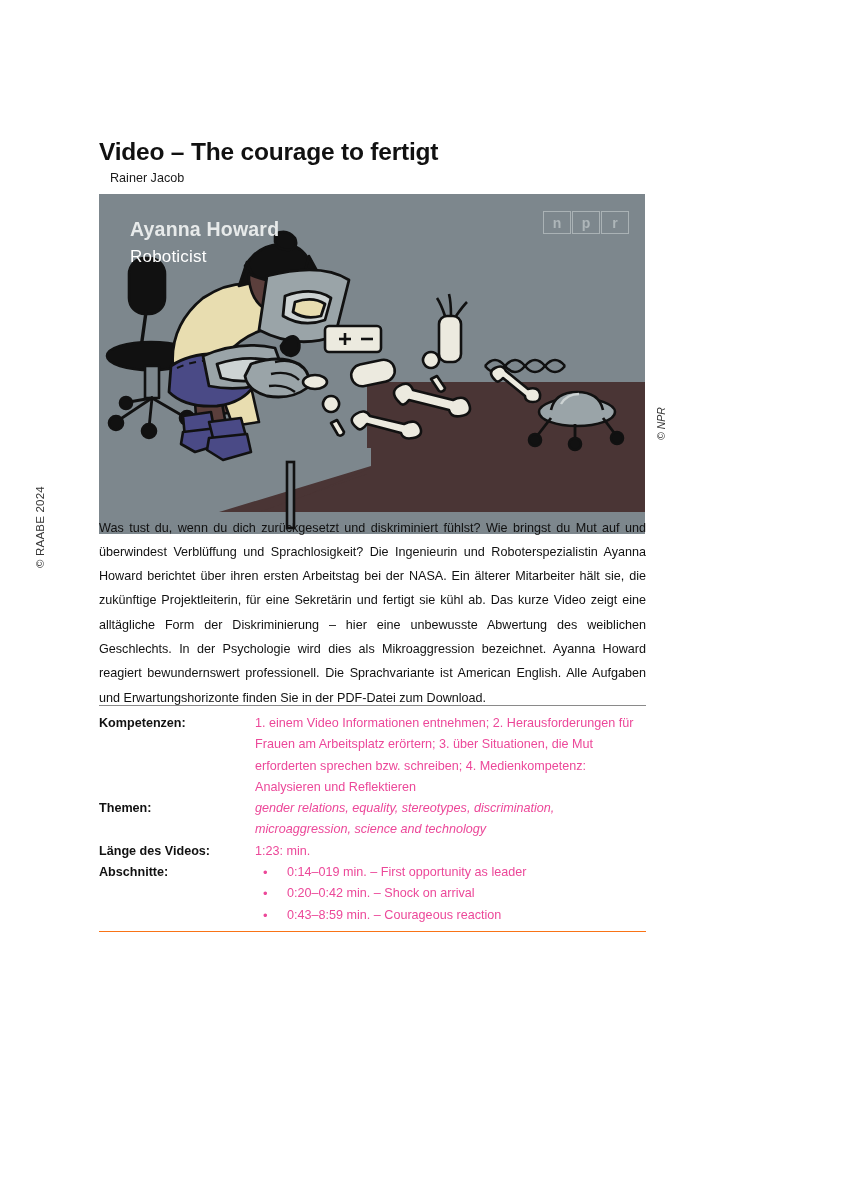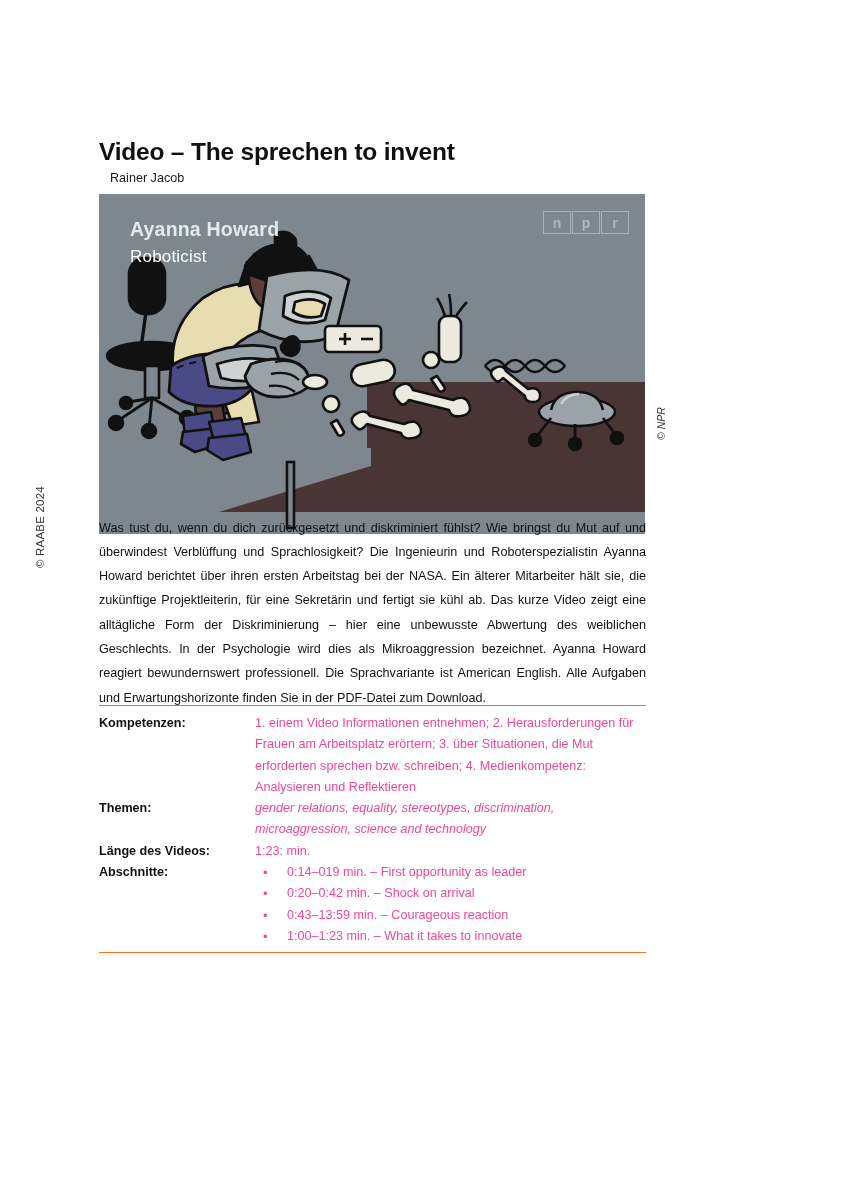--- a/index.html
+++ b/index.html
@@ -183,21 +183,21 @@
     left: 8px;
     top: 0;
     font-size: 13px;
   }
 </style>
 </head>
 <body>
 
 <div id="side-copyright">© RAABE 2024</div>
 
-<h1 id="page-title">Video – The sprechen to invent</h1>
+<h1 id="page-title">Video – The courage to fertigt</h1>
 <div id="byline">Rainer Jacob</div>
 
 <figure id="illustration-figure" style="margin:0;">
   <div id="illustration-canvas">
 
     <svg id="illustration-svg" viewBox="0 0 546 296" aria-hidden="true">
 
       <rect x="272" y="168" width="274" height="60" fill="#4a3535"></rect>
       <path d="M272 168 L272 250 L120 296 L546 296 L546 228 L272 228 Z" fill="#4a3535"></path>
       <path d="M272 168 L546 168 L546 228 L272 228 Z" fill="#4a3535"></path>
@@ -348,19 +348,18 @@
     <div class="info-label">Länge des Videos:</div>
     <div class="info-value">1:23: min.</div>
   </div>
 
   <div class="info-row">
     <div class="info-label">Abschnitte:</div>
     <div class="info-value">
       <ul class="section-list" id="sections-list">
           <li>0:14–019 min. – First opportunity as leader</li>
           <li>0:20–0:42 min. – Shock on arrival</li>
-          <li>0:43–13:59 min. – Courageous reaction</li>
-          <li>1:00–1:23 min. – What it takes to innovate</li>
+          <li>0:43–8:59 min. – Courageous reaction</li>
         </ul>
     </div>
   </div>
 
 </div>
 
 </body></html>

